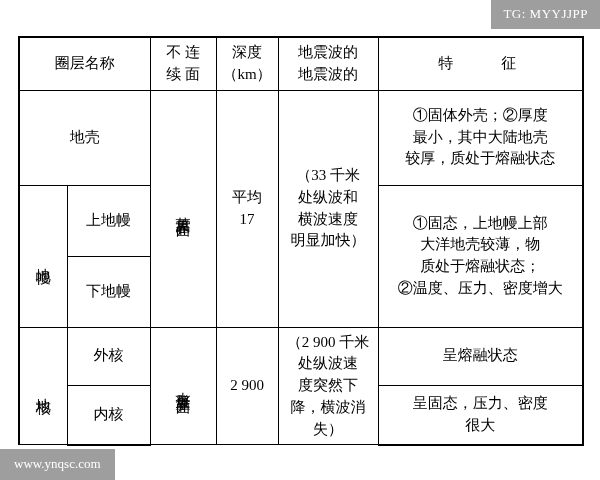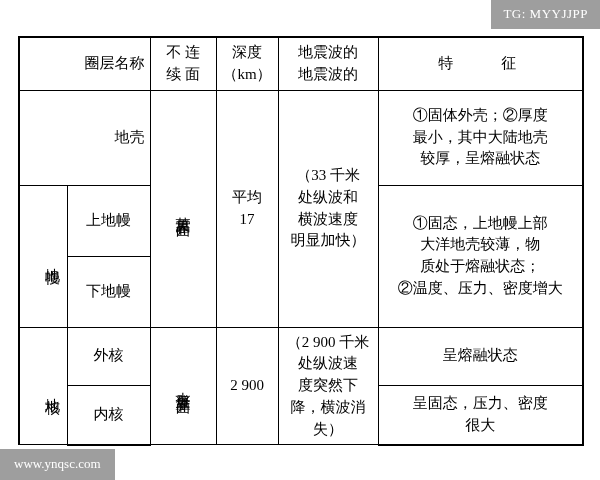--- a/index.html
+++ b/index.html
@@ -58,21 +58,21 @@
   table.geo td {
     border: 1px solid #000000;
     text-align: center;
     vertical-align: middle;
     font-size: 15px;
     line-height: 1.45;
     padding: 4px 5px;
     color: #000000;
   }
   table.geo td.outer-top { border-top-width: 2px; }
-  table.geo td.outer-left { border-left-width: 2px; text-align: right; }
+  table.geo td.outer-left { border-left-width: 2px; }
   table.geo td.outer-right { border-right-width: 2px; }
   table.geo td.outer-bottom { border-bottom-width: 2px; }
 
   .head td {
     font-size: 15px;
     line-height: 1.4;
   }
   .spaced {
     letter-spacing: 6px;
   }
@@ -150,21 +150,21 @@
       </td>
       <td class="speed-cell" rowspan="3">
         <div>（33 千米</div>
         <div>处纵波和</div>
         <div>横波速度</div>
         <div>明显加快）</div>
       </td>
       <td class="outer-right feature-cell">
         <div>①固体外壳；②厚度</div>
         <div>最小，其中大陆地壳</div>
-        <div>较厚，呈熔融状态</div>
+        <div>较厚，质处于熔融状态</div>
       </td>
     </tr>
 
     <tr>
       <td class="outer-left vert" rowspan="2">
         <span class="vtext">地幔</span>
       </td>
       <td style="height:62px">上地幔</td>
       <td class="outer-right feature-cell" rowspan="2">
         <div>①固态，上地幔上部</div>

